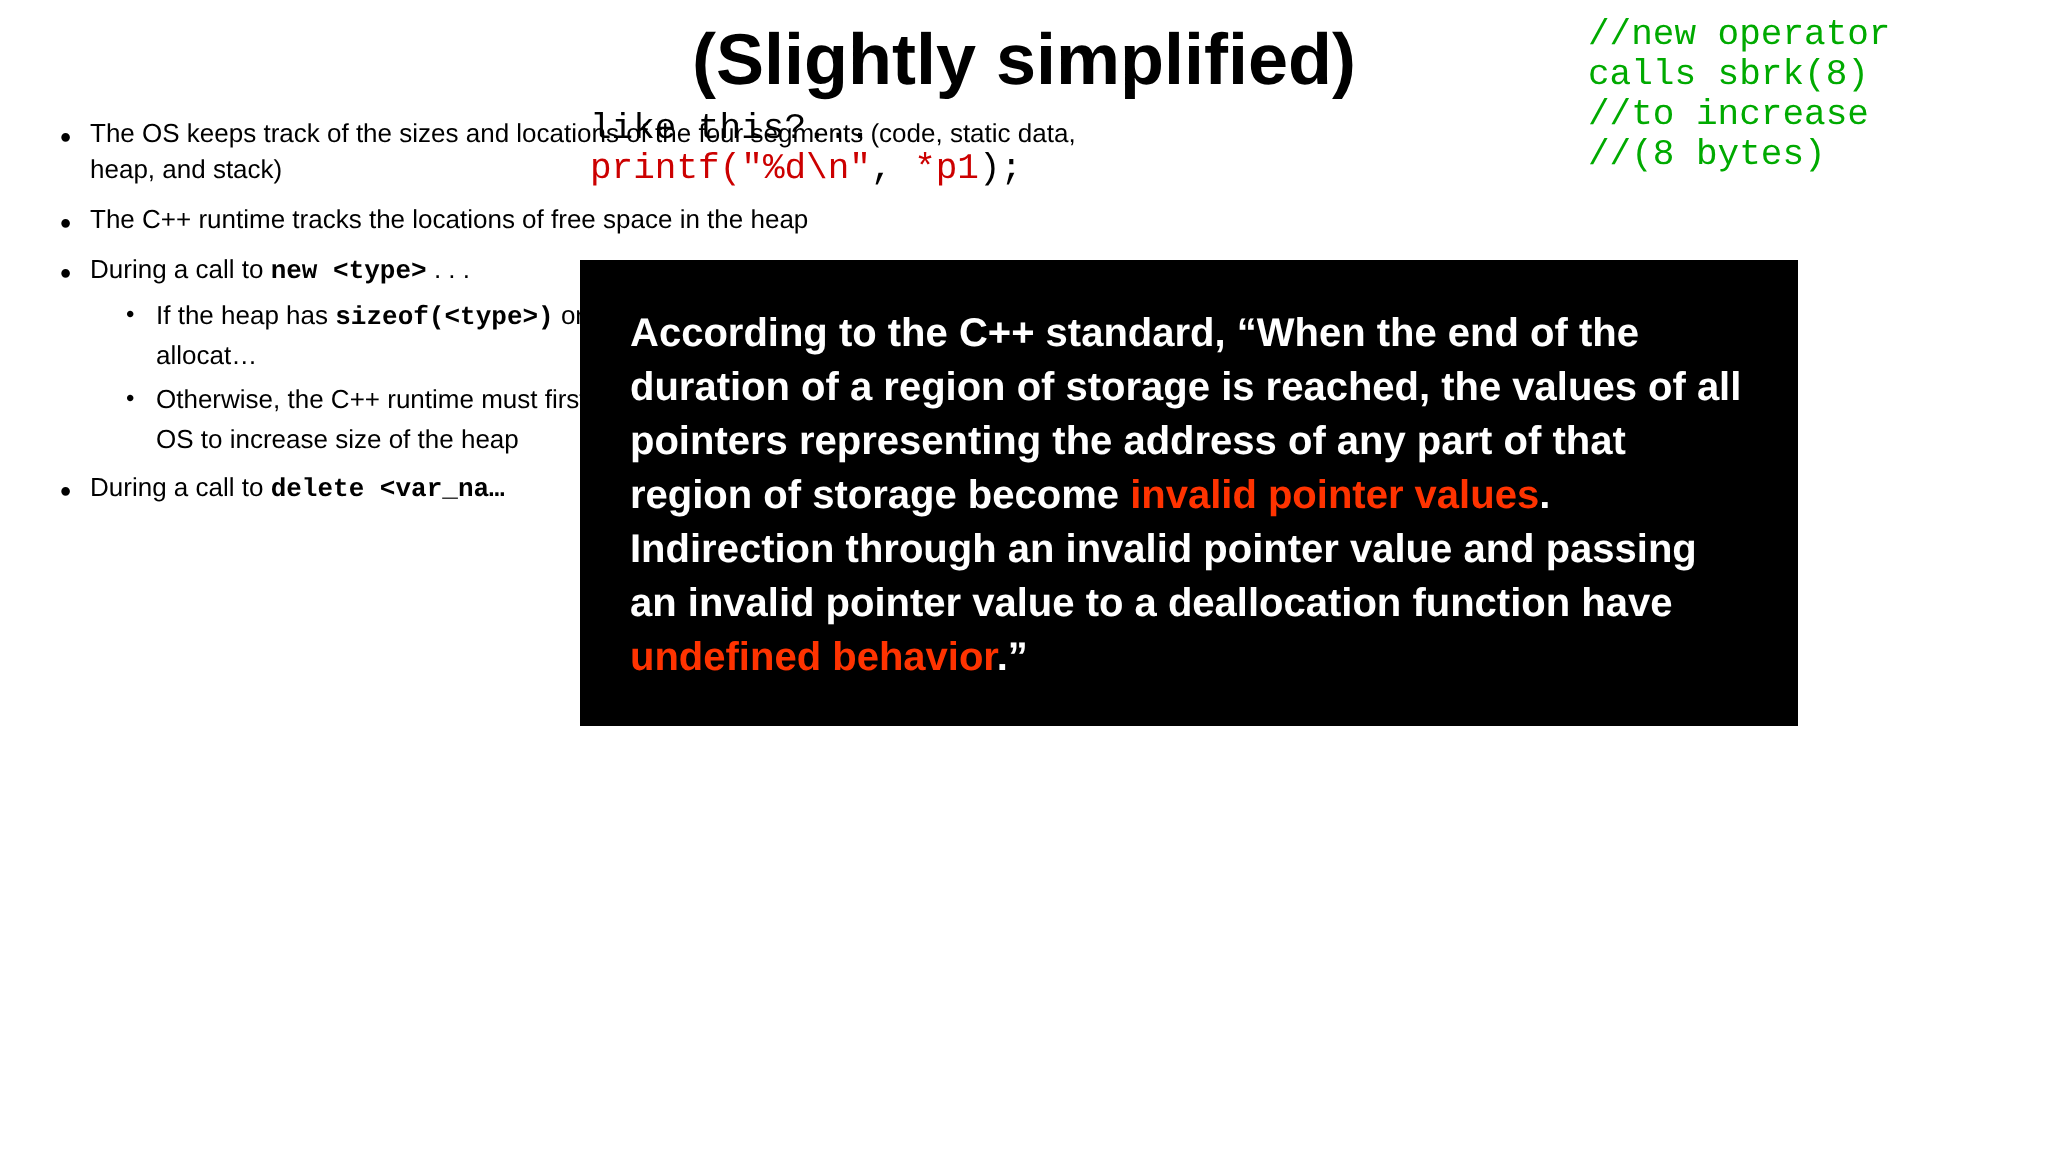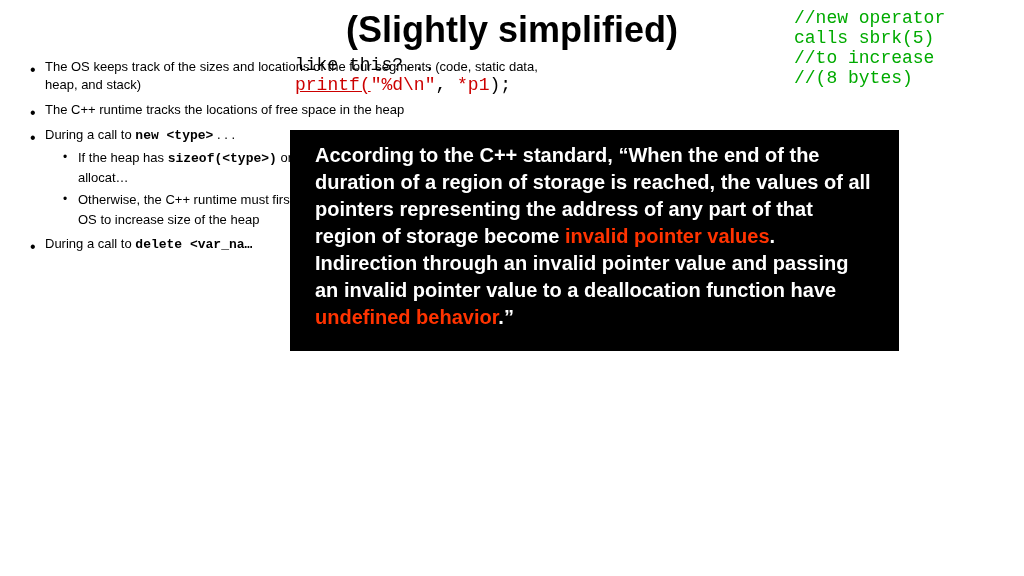--- a/index.html
+++ b/index.html
@@ -98,62 +98,62 @@
     }
 
     
     .overlay-popup {
       position: absolute;
       top: 130px;
       left: 290px;
       width: 609px;
       background: #000;
       color: #fff;
-      padding: 12px 25px 20px 25px;
+      padding: 24px 25px 20px 25px;
       z-index: 10;
       font-size: 20px;
       font-weight: bold;
       line-height: 1.35;
     }
     .overlay-popup .red-text {
       color: #ff3300;
     }
 
     
     .behind-code {
       position: absolute;
       top: 55px;
       left: 295px;
       font-family: 'Courier New', Courier, monospace;
       font-size: 18px;
       color: #000;
       z-index: 0;
       white-space: nowrap;
     }
-    .behind-code .red { color: #cc0000; text-decoration: underline; }
+    .behind-code .red { color: #cc0000; }
   </style>
 </head>
 <body>
 
 <div class="slide">
 
   <div class="title-area">
     <div class="title-main">(Slightly simplified)</div>
   </div>
 
   <div class="behind-code">
     <div class="code-line">like this?...</div>
     <div class="code-line">
       <span class="red">printf(</span><span style="color:#cc0000">"</span><span style="color:#cc0000">%d\n"</span><span>, </span><span style="color:#cc0000">*p1</span><span>);</span>
     </div>
   </div>
 
   <div class="code-snippet">
     <div class="code-line code-green">//new operator</div>
-    <div class="code-line code-green">calls sbrk(5)</div>
+    <div class="code-line code-green">calls sbrk(8)</div>
     <div class="code-line code-green">//to increase</div>
     <div class="code-line code-green">//(8 bytes)</div>
   </div>
 
   <div class="body-content">
     <ul>
       <li>
         <span>The OS keeps track of the sizes and locations of the four segments (code, static data, heap, and stack)</span>
       </li>
       <li>

